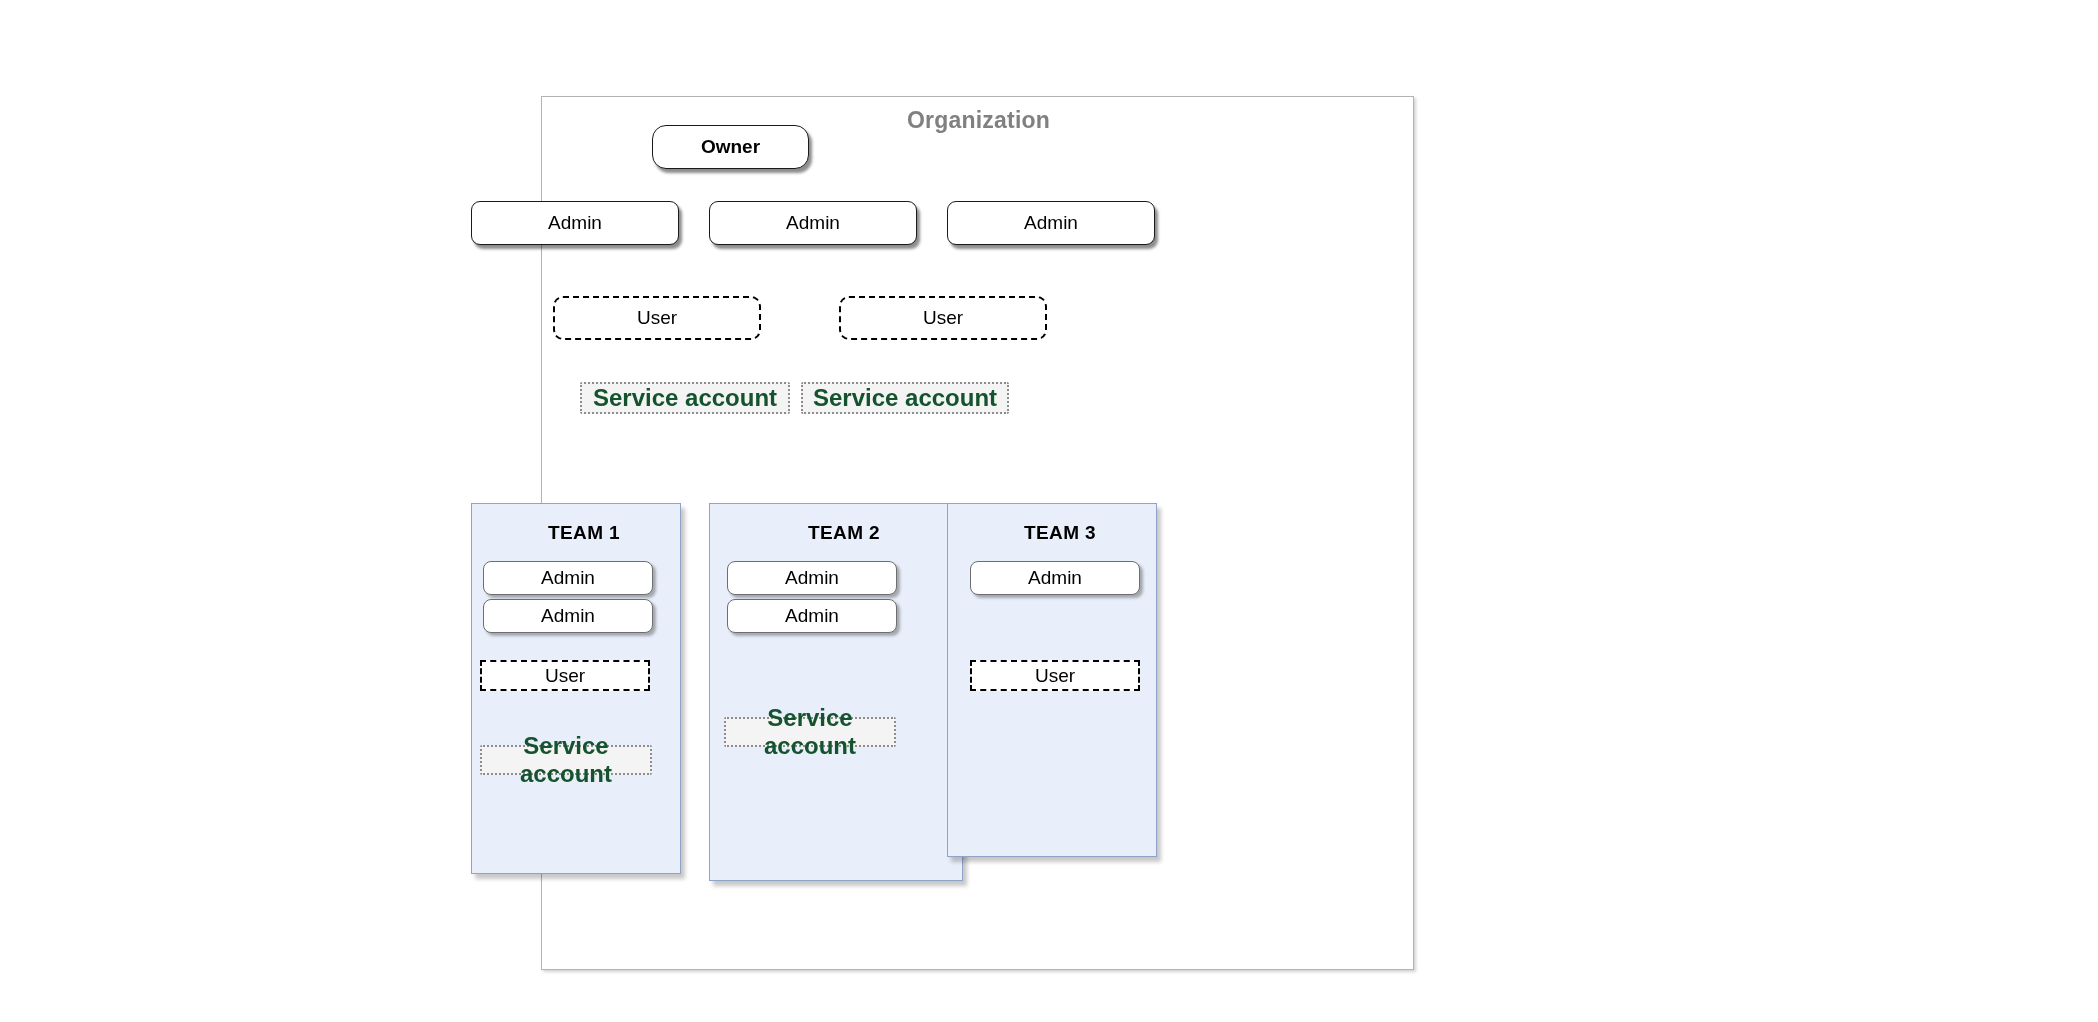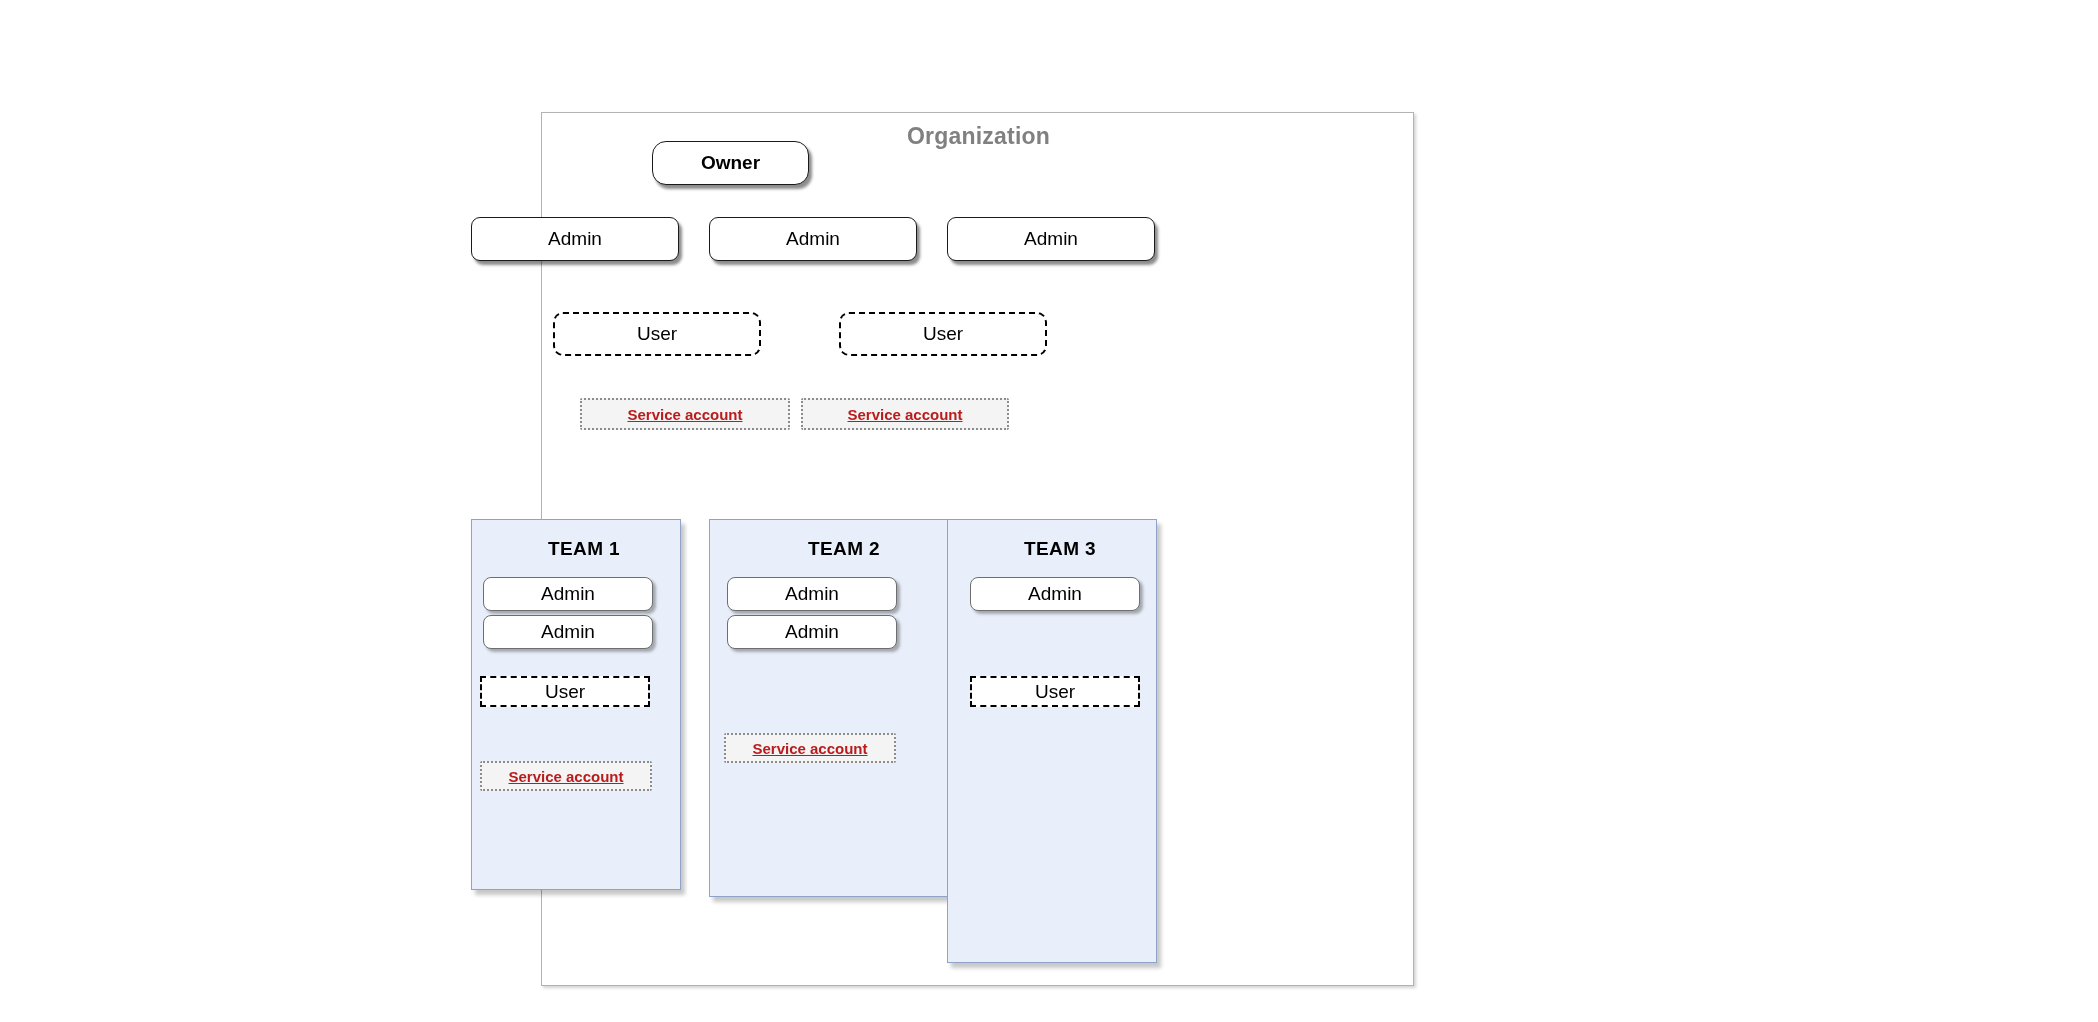--- a/index.html
+++ b/index.html
@@ -12,21 +12,21 @@
     height: 1022px;
     font-family: "Liberation Sans", sans-serif;
     position: relative;
     overflow: hidden;
   }
 
   
   #org-container {
     position: absolute;
     left: 541px;
-    top: 112px;
+    top: 96px;
     width: 873px;
     height: 874px;
     background: #ffffff;
     border: 1px solid #b3b3b3;
     box-sizing: border-box;
     box-shadow: 2px 2px 3px rgba(0,0,0,0.18);
   }
 
   #org-title {
     position: absolute;
@@ -81,24 +81,23 @@
     border-radius: 0;
     color: #000000;
     font-size: 19px;
   }
 
   
   .node-service {
     border: 2px dotted #8c8c8c;
     border-radius: 2px;
     background: #f4f4f4;
-    color: #b91c1c;
-    font-size: 15px;
+    color: #14532d;
+    font-size: 24px;
     font-weight: bold;
-    text-decoration: underline;
   }
 
   
   .node-admin-team {
     border: 1.6px solid #6e6e6e;
     border-radius: 8px;
     color: #000000;
     font-size: 19px;
     box-shadow: 3px 3px 3px rgba(0,0,0,0.30);
   }
@@ -156,21 +155,21 @@
 
   <div class="team-panel" style="left:167px; top:406px; width:254px; height:378px;">
     <div class="team-title">TEAM 2</div>
 
     <div class="node node-admin-team" style="left:17px; top:57px; width:170px; height:34px;">Admin</div>
     <div class="node node-admin-team" style="left:17px; top:95px; width:170px; height:34px;">Admin</div>
 
     <div class="node node-service" style="left:14px; top:213px; width:172px; height:30px;">Service account</div>
   </div>
 
-  <div class="team-panel" style="left:405px; top:406px; width:210px; height:444px;">
+  <div class="team-panel" style="left:405px; top:406px; width:210px; height:354px;">
     <div class="team-title">TEAM 3</div>
 
     <div class="node node-admin-team" style="left:22px; top:57px; width:170px; height:34px;">Admin</div>
 
     <div class="node node-user-team" style="left:22px; top:156px; width:170px; height:31px;">User</div>
   </div>
 
 </div>
 
 </body></html>

